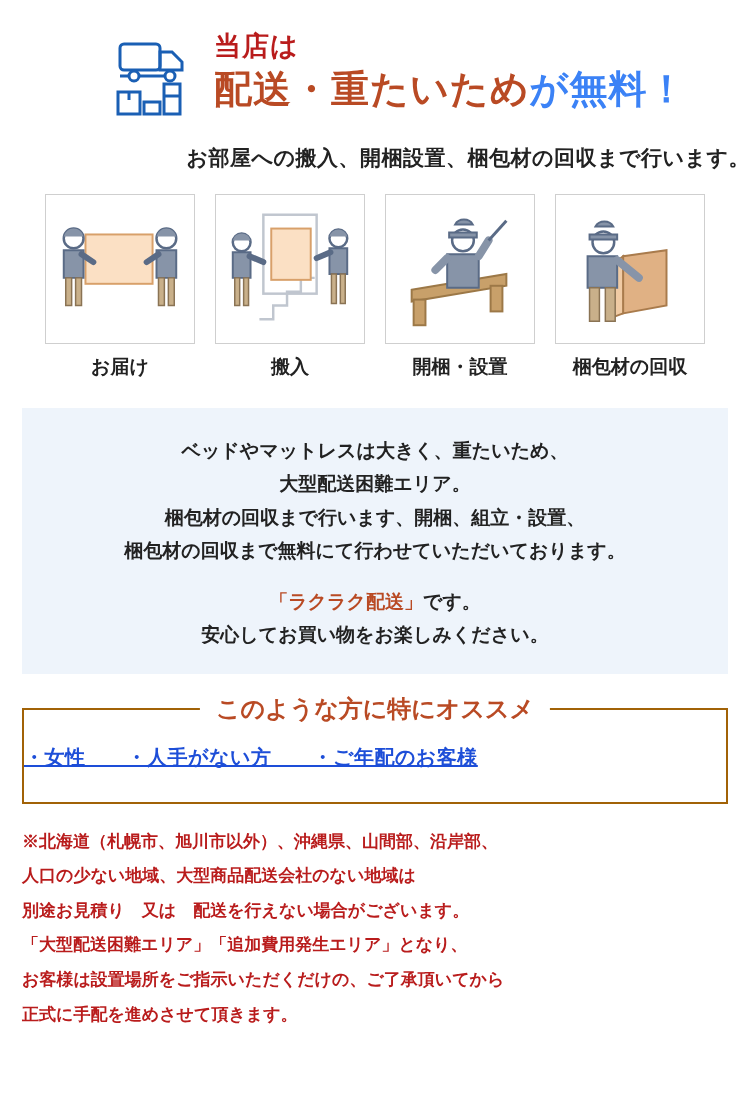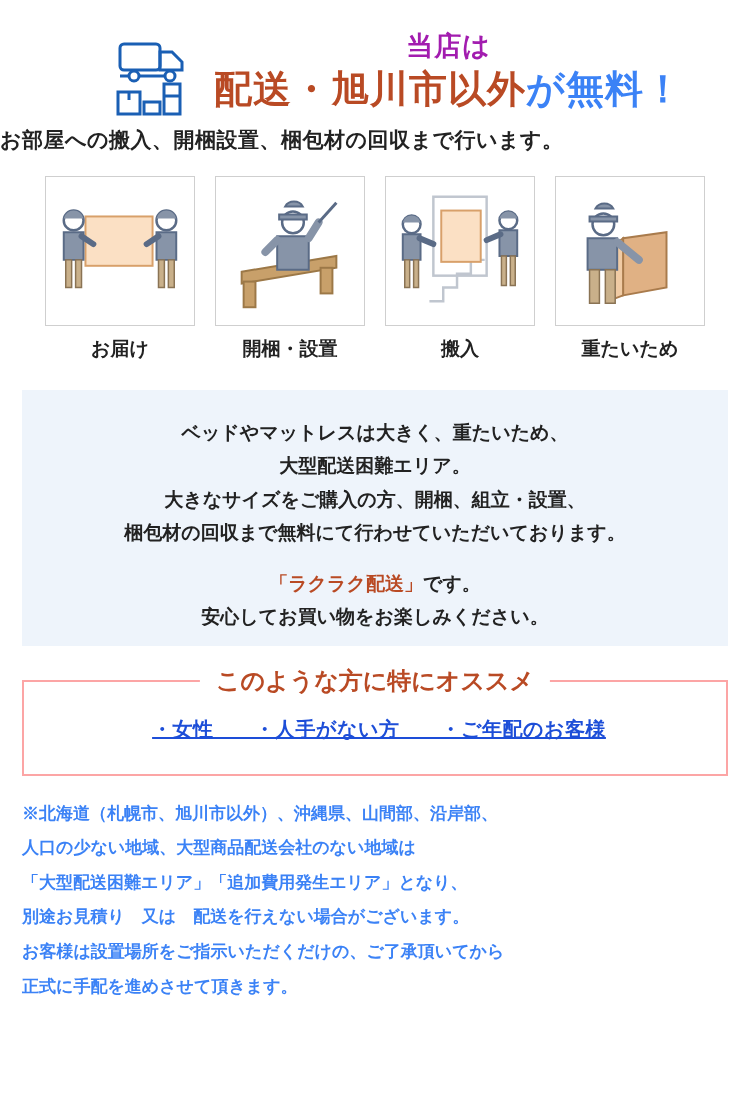--- a/index.html
+++ b/index.html
@@ -33,42 +33,42 @@
     flex: 0 0 92px;
     margin-top: 4px;
   }
   .header-text {
     margin-left: 14px;
     padding-top: 4px;
   }
   .header-line1 {
     font-size: 27px;
     font-weight: bold;
-    color: #a21caf;
+    color: #b91c1c;
     letter-spacing: 1px;
     line-height: 1.2;
-    text-align: center;
   }
   .header-line2 {
     margin-top: 6px;
     font-size: 38px;
     font-weight: bold;
     color: #b94a24;
     letter-spacing: 1px;
     line-height: 1.15;
     white-space: nowrap;
   }
   .header-line2 .blk {
     color: #3b82f6;
   }
   .subhead {
-    text-align: left;
+    text-align: right;
     font-size: 21px;
     font-weight: bold;
     color: #222222;
+    margin-top: 18px;
     letter-spacing: 0.5px;
   }
 
   
   .steps {
     display: flex;
     justify-content: center;
     gap: 20px;
     margin-top: 22px;
   }
@@ -88,21 +88,21 @@
     text-align: center;
     font-size: 19px;
     font-weight: bold;
     color: #222222;
   }
 
   
   .blue-panel {
     margin: 28px 22px 0 22px;
     background: #eef4fb;
-    padding: 26px 10px 12px 10px;
+    padding: 26px 10px 22px 10px;
     text-align: center;
   }
   .blue-panel p {
     margin: 0;
     font-size: 19px;
     line-height: 1.75;
     color: #222222;
     font-weight: bold;
   }
   .blue-panel .gap {
@@ -110,23 +110,22 @@
   }
   .blue-panel .accent {
     color: #b94a24;
     text-align: center;
   }
 
   
   .recommend {
     position: relative;
     margin: 34px 22px 0 22px;
-    border: 2px solid #fca5a5;
-    padding: 28px 10px 26px 18px;
-    text-align: center;
+    border: 2px solid #a16207;
+    padding: 28px 10px 26px 0;
   }
   .recommend-title {
     position: absolute;
     top: -17px;
     left: 50%;
     transform: translateX(-50%);
     background: #ffffff;
     padding: 0 16px;
     font-size: 24px;
     font-weight: bold;
@@ -143,21 +142,21 @@
   }
 
   
   .notes {
     margin: 26px 22px 0 22px;
   }
   .notes p {
     margin: 0 0 10px 0;
     font-size: 17px;
     line-height: 1.45;
-    color: #3b82f6;
+    color: #b91c1c;
     font-weight: bold;
   }
 
   
   svg { display: block; }
 </style>
 </head>
 <body>
 
 <div class="page">
@@ -176,21 +175,21 @@
         <rect x="10" y="62" width="22" height="22" fill="none" stroke="#1a5fb4" stroke-width="3"></rect>
         <line x1="21" y1="62" x2="21" y2="70" stroke="#1a5fb4" stroke-width="3"></line>
         <rect x="36" y="72" width="16" height="12" fill="none" stroke="#1a5fb4" stroke-width="3"></rect>
         <rect x="56" y="54" width="16" height="30" fill="none" stroke="#1a5fb4" stroke-width="3"></rect>
         <line x1="56" y1="66" x2="72" y2="66" stroke="#1a5fb4" stroke-width="3"></line>
       </svg>
     </div>
     <div class="header-text">
       <div class="header-line1">当店は</div>
       <div class="header-line2">
-        <span>配送・旭川市以外</span><span class="blk">が無料！</span>
+        <span>配送・重たいため</span><span class="blk">が無料！</span>
       </div>
     </div>
   </div>
 
   <div class="subhead">お部屋への搬入、開梱設置、梱包材の回収まで行います。</div>
 
   <div class="steps">
 
     <div class="step">
       <div class="step-frame">
@@ -208,20 +207,49 @@
 
           <circle cx="122" cy="44" r="10" fill="none" stroke="#5a6b86" stroke-width="2.5"></circle>
           <path d="M122 34 a10 10 0 0 1 10 8 h-20 a10 10 0 0 1 10 -8z" fill="#8794a8"></path>
           <path d="M112 56 h20 v28 h-20z" fill="#8794a8" stroke="#5a6b86" stroke-width="2"></path>
           <path d="M114 84 h6 v28 h-6z" fill="#c9b08a" stroke="#8a7354" stroke-width="1.5"></path>
           <path d="M124 84 h6 v28 h-6z" fill="#c9b08a" stroke="#8a7354" stroke-width="1.5"></path>
           <path d="M114 60 l-12 8" stroke="#5a6b86" stroke-width="6" fill="none" stroke-linecap="round"></path>
         </svg>
       </div>
       <div class="step-caption">お届け</div>
+    </div>
+
+    <div class="step">
+      <div class="step-frame">
+        <svg viewBox="0 0 150 150" width="148" height="148">
+          <rect x="0" y="0" width="150" height="150" fill="#ffffff"></rect>
+
+          <path d="M44 126 h14 v-14 h14 v-14 h14 v-14 h14" fill="none" stroke="#c0c6cf" stroke-width="2.5"></path>
+
+          <rect x="48" y="20" width="54" height="80" fill="none" stroke="#c0c6cf" stroke-width="2.5"></rect>
+
+          <rect x="56" y="34" width="40" height="52" fill="#fbe0c4" stroke="#d8a06a" stroke-width="2"></rect>
+
+          <circle cx="26" cy="48" r="9" fill="none" stroke="#5a6b86" stroke-width="2.5"></circle>
+          <path d="M26 39 a9 9 0 0 1 9 7 h-18 a9 9 0 0 1 9 -7z" fill="#8794a8"></path>
+          <path d="M17 58 h18 v26 h-18z" fill="#8794a8" stroke="#5a6b86" stroke-width="2"></path>
+          <path d="M19 84 h5 v28 h-5z" fill="#c9b08a" stroke="#8a7354" stroke-width="1.5"></path>
+          <path d="M28 84 h5 v28 h-5z" fill="#c9b08a" stroke="#8a7354" stroke-width="1.5"></path>
+          <path d="M34 62 l14 6" stroke="#5a6b86" stroke-width="6" fill="none" stroke-linecap="round"></path>
+
+          <circle cx="124" cy="44" r="9" fill="none" stroke="#5a6b86" stroke-width="2.5"></circle>
+          <path d="M124 35 a9 9 0 0 1 9 7 h-18 a9 9 0 0 1 9 -7z" fill="#8794a8"></path>
+          <path d="M115 54 h18 v26 h-18z" fill="#8794a8" stroke="#5a6b86" stroke-width="2"></path>
+          <path d="M117 80 h5 v30 h-5z" fill="#c9b08a" stroke="#8a7354" stroke-width="1.5"></path>
+          <path d="M126 80 h5 v30 h-5z" fill="#c9b08a" stroke="#8a7354" stroke-width="1.5"></path>
+          <path d="M116 58 l-14 6" stroke="#5a6b86" stroke-width="6" fill="none" stroke-linecap="round"></path>
+        </svg>
+      </div>
+      <div class="step-caption">搬入</div>
     </div>
 
     <div class="step">
       <div class="step-frame">
         <svg viewBox="0 0 150 150" width="148" height="148">
           <rect x="0" y="0" width="150" height="150" fill="#ffffff"></rect>
 
           <path d="M26 96 l96 -16 v12 l-96 16z" fill="#c8a06a" stroke="#9c7847" stroke-width="2"></path>
           <rect x="28" y="106" width="12" height="26" fill="#c8a06a" stroke="#9c7847" stroke-width="2"></rect>
           <rect x="106" y="92" width="12" height="26" fill="#c8a06a" stroke="#9c7847" stroke-width="2"></rect>
@@ -236,84 +264,55 @@
         </svg>
       </div>
       <div class="step-caption">開梱・設置</div>
     </div>
 
     <div class="step">
       <div class="step-frame">
         <svg viewBox="0 0 150 150" width="148" height="148">
           <rect x="0" y="0" width="150" height="150" fill="#ffffff"></rect>
 
-          <path d="M44 126 h14 v-14 h14 v-14 h14 v-14 h14" fill="none" stroke="#c0c6cf" stroke-width="2.5"></path>
-
-          <rect x="48" y="20" width="54" height="80" fill="none" stroke="#c0c6cf" stroke-width="2.5"></rect>
-
-          <rect x="56" y="34" width="40" height="52" fill="#fbe0c4" stroke="#d8a06a" stroke-width="2"></rect>
-
-          <circle cx="26" cy="48" r="9" fill="none" stroke="#5a6b86" stroke-width="2.5"></circle>
-          <path d="M26 39 a9 9 0 0 1 9 7 h-18 a9 9 0 0 1 9 -7z" fill="#8794a8"></path>
-          <path d="M17 58 h18 v26 h-18z" fill="#8794a8" stroke="#5a6b86" stroke-width="2"></path>
-          <path d="M19 84 h5 v28 h-5z" fill="#c9b08a" stroke="#8a7354" stroke-width="1.5"></path>
-          <path d="M28 84 h5 v28 h-5z" fill="#c9b08a" stroke="#8a7354" stroke-width="1.5"></path>
-          <path d="M34 62 l14 6" stroke="#5a6b86" stroke-width="6" fill="none" stroke-linecap="round"></path>
-
-          <circle cx="124" cy="44" r="9" fill="none" stroke="#5a6b86" stroke-width="2.5"></circle>
-          <path d="M124 35 a9 9 0 0 1 9 7 h-18 a9 9 0 0 1 9 -7z" fill="#8794a8"></path>
-          <path d="M115 54 h18 v26 h-18z" fill="#8794a8" stroke="#5a6b86" stroke-width="2"></path>
-          <path d="M117 80 h5 v30 h-5z" fill="#c9b08a" stroke="#8a7354" stroke-width="1.5"></path>
-          <path d="M126 80 h5 v30 h-5z" fill="#c9b08a" stroke="#8a7354" stroke-width="1.5"></path>
-          <path d="M116 58 l-14 6" stroke="#5a6b86" stroke-width="6" fill="none" stroke-linecap="round"></path>
-        </svg>
-      </div>
-      <div class="step-caption">搬入</div>
-    </div>
-
-    <div class="step">
-      <div class="step-frame">
-        <svg viewBox="0 0 150 150" width="148" height="148">
-          <rect x="0" y="0" width="150" height="150" fill="#ffffff"></rect>
-
           <path d="M68 62 l44 -6 v56 l-44 8z" fill="#e0b184" stroke="#a97b4c" stroke-width="2"></path>
           <path d="M68 62 l-16 12 v52 l16 -6z" fill="#f0cba4" stroke="#a97b4c" stroke-width="2"></path>
 
           <circle cx="48" cy="48" r="11" fill="none" stroke="#5a6b86" stroke-width="2.5"></circle>
           <path d="M34 40 h28 v5 h-28z" fill="#8794a8" stroke="#5a6b86" stroke-width="2"></path>
           <path d="M40 32 a10 9 0 0 1 18 0z" fill="#8794a8" stroke="#5a6b86" stroke-width="2"></path>
           <path d="M32 62 h30 v32 h-30z" fill="#8794a8" stroke="#5a6b86" stroke-width="2"></path>
           <path d="M34 94 h10 v34 h-10z" fill="#c9b08a" stroke="#8a7354" stroke-width="1.5"></path>
           <path d="M50 94 h10 v34 h-10z" fill="#c9b08a" stroke="#8a7354" stroke-width="1.5"></path>
           <path d="M62 66 l22 18" stroke="#8794a8" stroke-width="8" fill="none" stroke-linecap="round"></path>
         </svg>
       </div>
-      <div class="step-caption">重たいため</div>
+      <div class="step-caption">梱包材の回収</div>
     </div>
 
   </div>
 
   <div class="blue-panel">
     <p>ベッドやマットレスは大きく、重たいため、</p>
     <p>大型配送困難エリア。</p>
-    <p>大きなサイズをご購入の方、開梱、組立・設置、</p>
+    <p>梱包材の回収まで行います、開梱、組立・設置、</p>
     <p>梱包材の回収まで無料にて行わせていただいております。</p>
     <div class="gap"></div>
     <p><span class="accent">「ラクラク配送」</span><span>です。</span></p>
     <p>安心してお買い物をお楽しみください。</p>
   </div>
 
   <div class="recommend">
     <div class="recommend-title">このような方に特にオススメ</div>
     <div class="recommend-line">・女性　　・人手がない方　　・ご年配のお客様</div>
   </div>
 
   <div class="notes">
     <p>※北海道（札幌市、旭川市以外）、沖縄県、山間部、沿岸部、</p>
     <p>人口の少ない地域、大型商品配送会社のない地域は</p>
+    <p>別途お見積り　又は　配送を行えない場合がございます。</p>
     <p>「大型配送困難エリア」「追加費用発生エリア」となり、</p>
-    <p>別途お見積り　又は　配送を行えない場合がございます。</p>
     <p>お客様は設置場所をご指示いただくだけの、ご了承頂いてから</p>
     <p>正式に手配を進めさせて頂きます。</p>
 
   </div>
 
 </div>
 
 </body></html>

